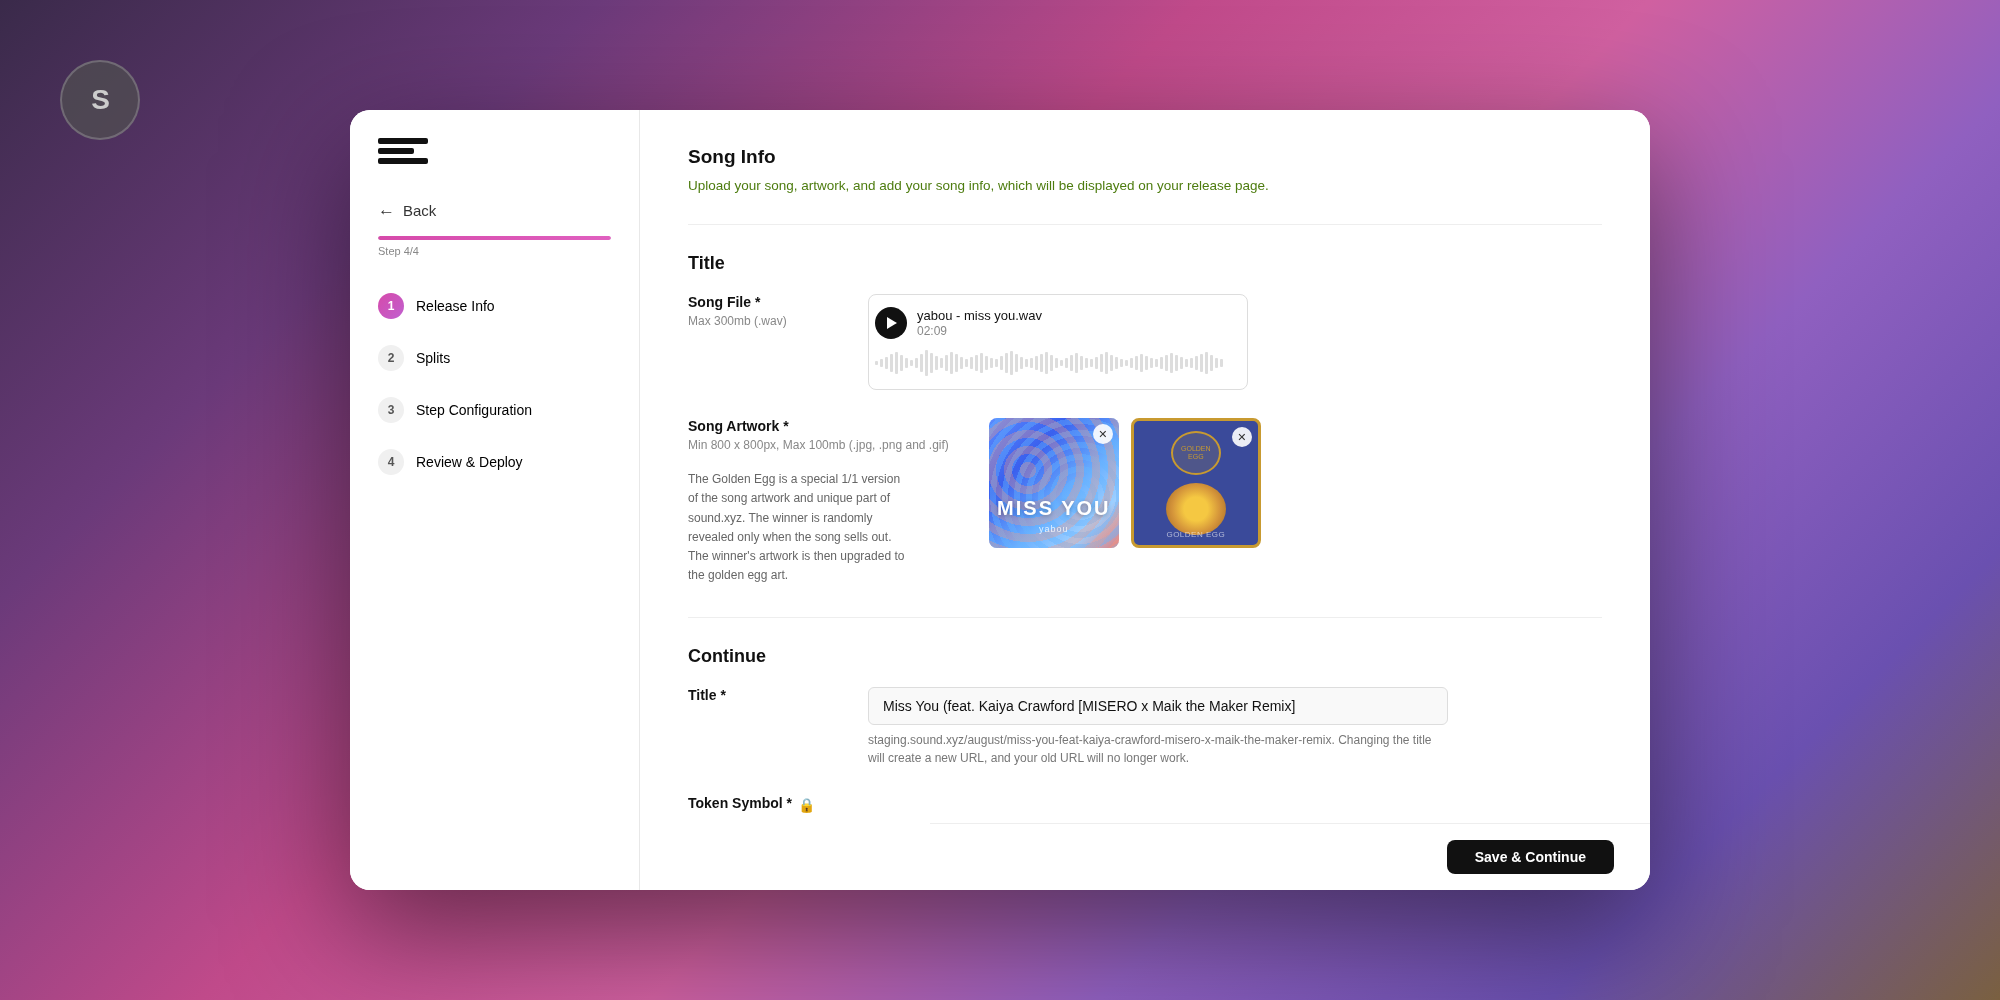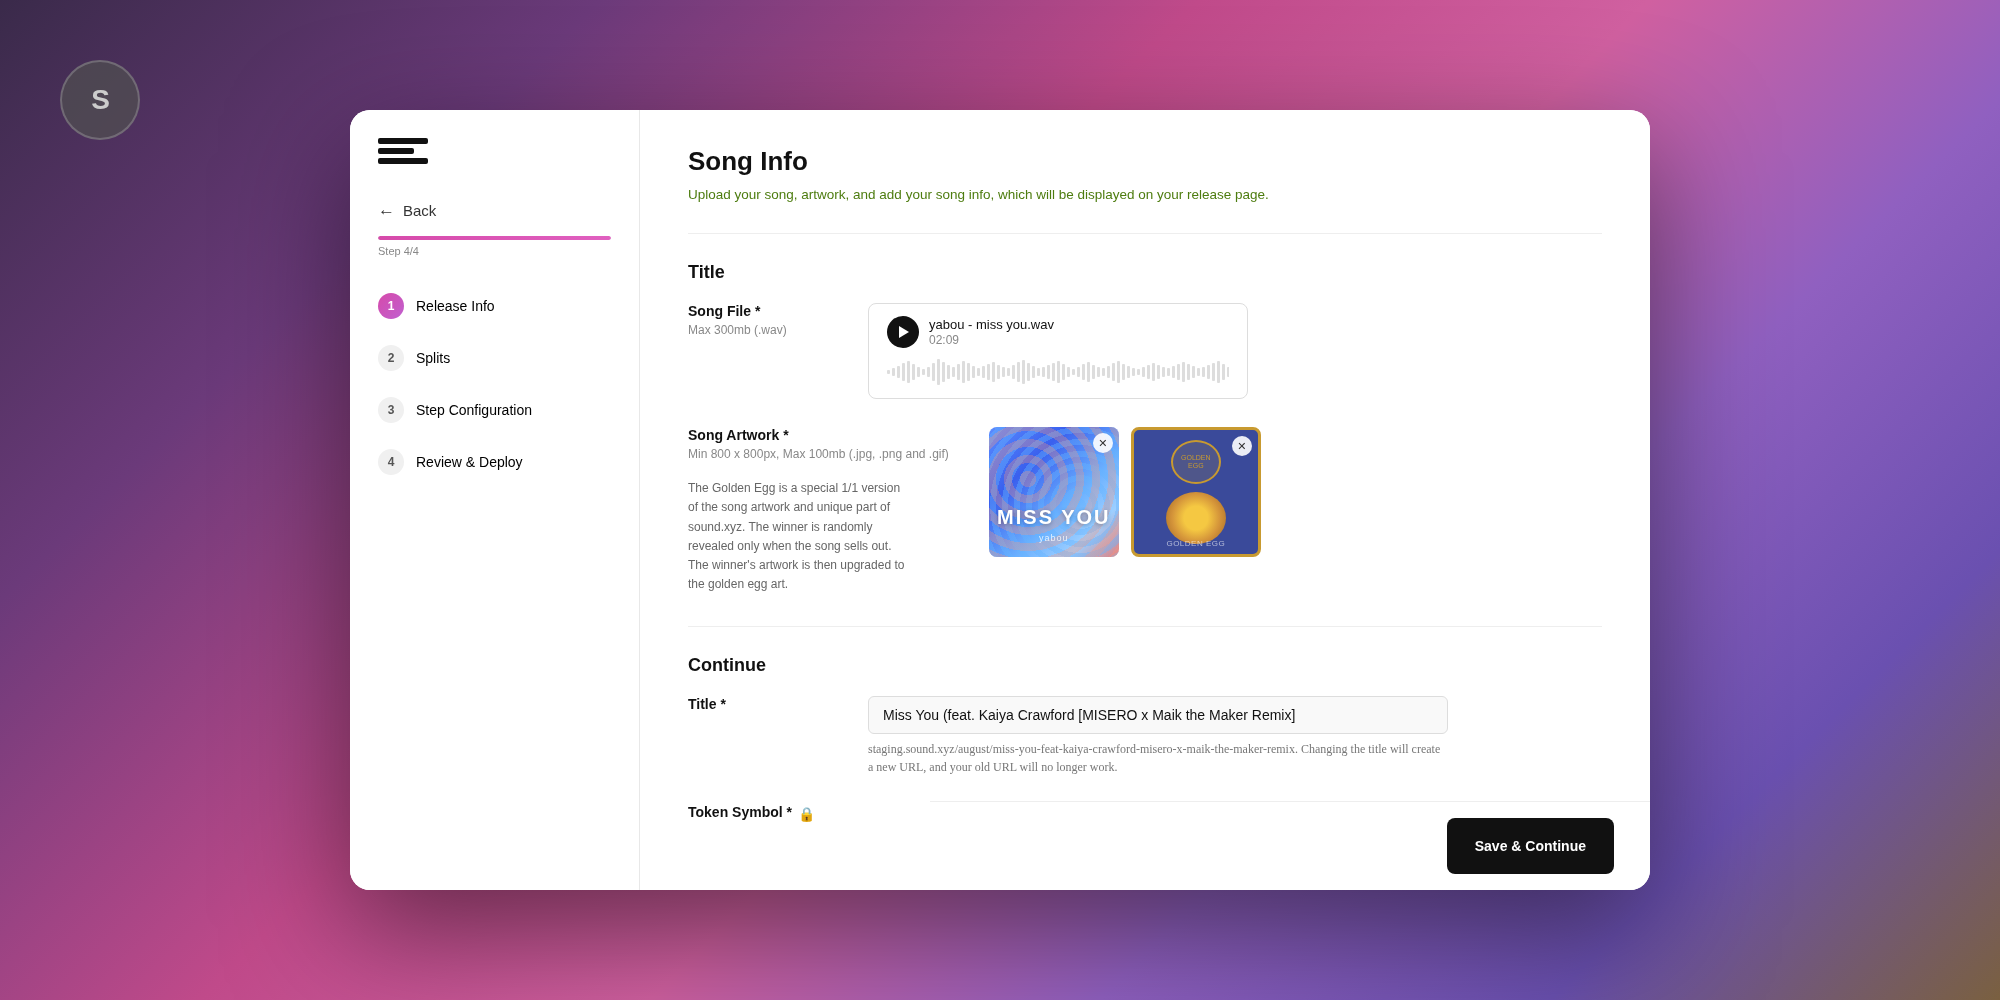--- a/index.html
+++ b/index.html
@@ -139,21 +139,21 @@
     }
     
     .main-content {
       flex: 1;
       overflow-y: auto;
       padding: 36px 48px 80px 48px;
       background: #fff;
       position: relative;
     }
     .page-title {
-      font-size: 26px;
+      font-size: 19px;
       font-weight: 700;
       color: #111;
       margin-bottom: 8px;
     }
     .page-subtitle {
       font-size: 13.5px;
       color: #4d7c0f;
       line-height: 1.5;
       margin-bottom: 28px;
     }
@@ -186,21 +186,21 @@
       font-size: 12px;
       color: #888;
     }
     .field-content {
       flex: 1;
     }
     
     .song-file-box {
       border: 1px solid #ddd;
       border-radius: 8px;
-      padding: 12px 18px;
+      padding: 12px 6px;
       max-width: 380px;
     }
     .song-file-header {
       display: flex;
       align-items: center;
       gap: 10px;
       margin-bottom: 10px;
     }
     .play-btn {
       width: 32px;
@@ -370,21 +370,20 @@
       background: #f9f9f9;
       outline: none;
       max-width: 580px;
     }
     .url-hint {
       font-size: 12px;
       color: #777;
       margin-top: 6px;
       line-height: 1.5;
       max-width: 580px;
-      font-family: Liberation Serif, serif;
     }
     .field-with-lock {
       display: flex;
       align-items: center;
       gap: 6px;
     }
     .lock-icon {
       font-size: 14px;
       color: #888;
     }
@@ -397,21 +396,21 @@
       padding: 16px 36px;
       background: #fff;
       border-top: 1px solid #eee;
       display: flex;
       justify-content: flex-end;
     }
     .save-btn {
       background: #111;
       color: #fff;
       border: none;
-      padding: 20px 28px;
+      padding: 9px 28px;
       border-radius: 8px;
       font-size: 14px;
       font-weight: 600;
       cursor: pointer;
     }
   </style>
 </head>
 <body>
 
 <div class="app-icon">

